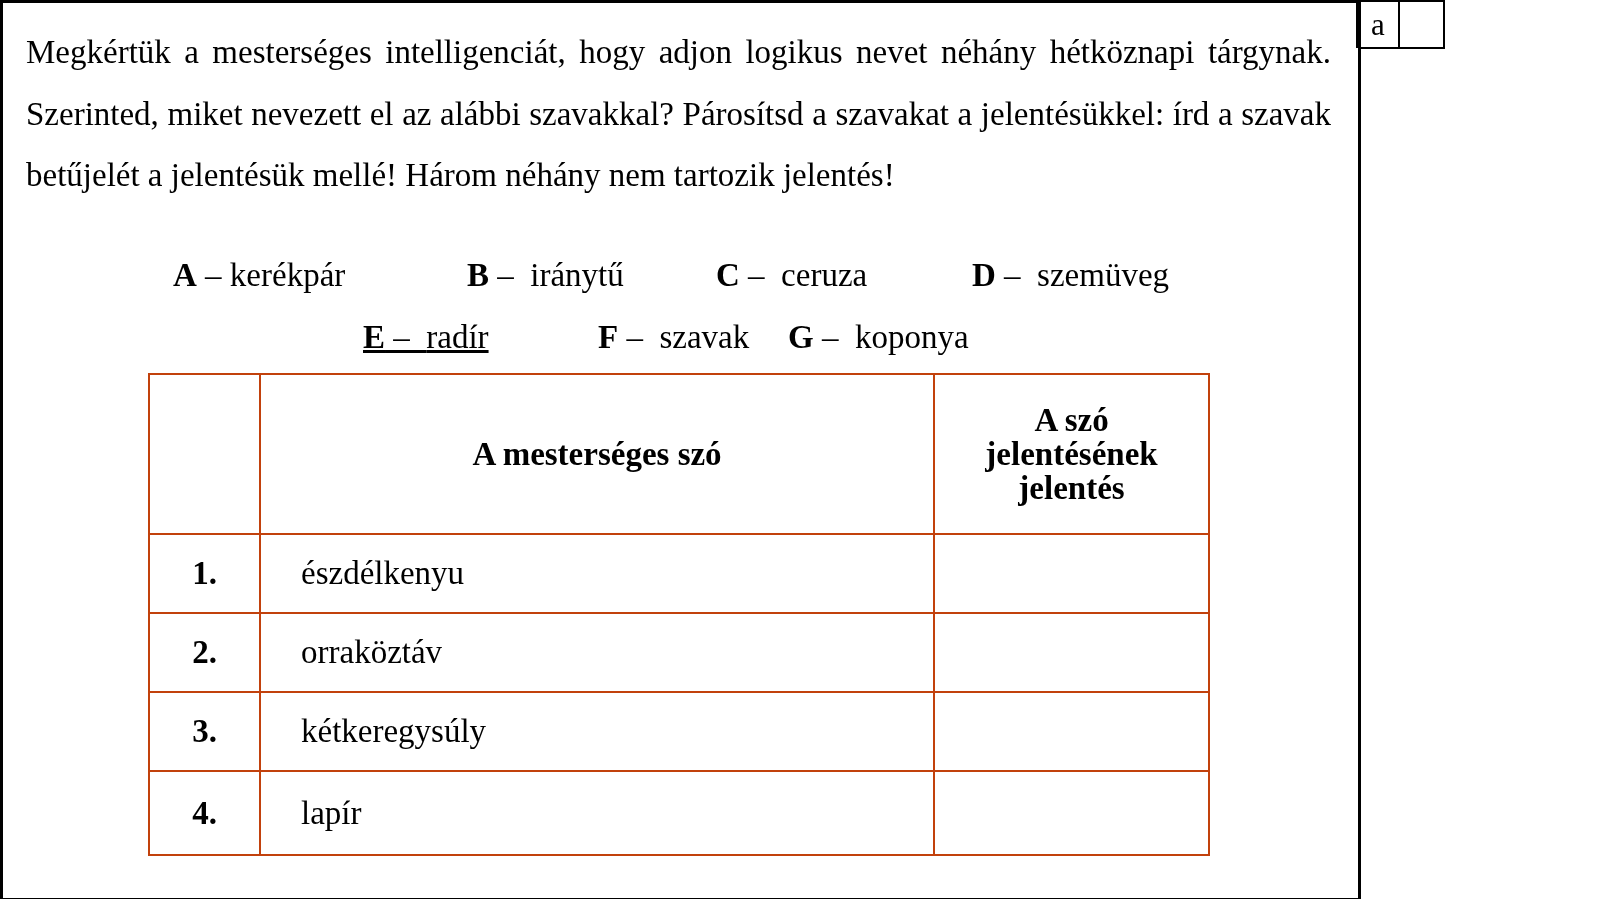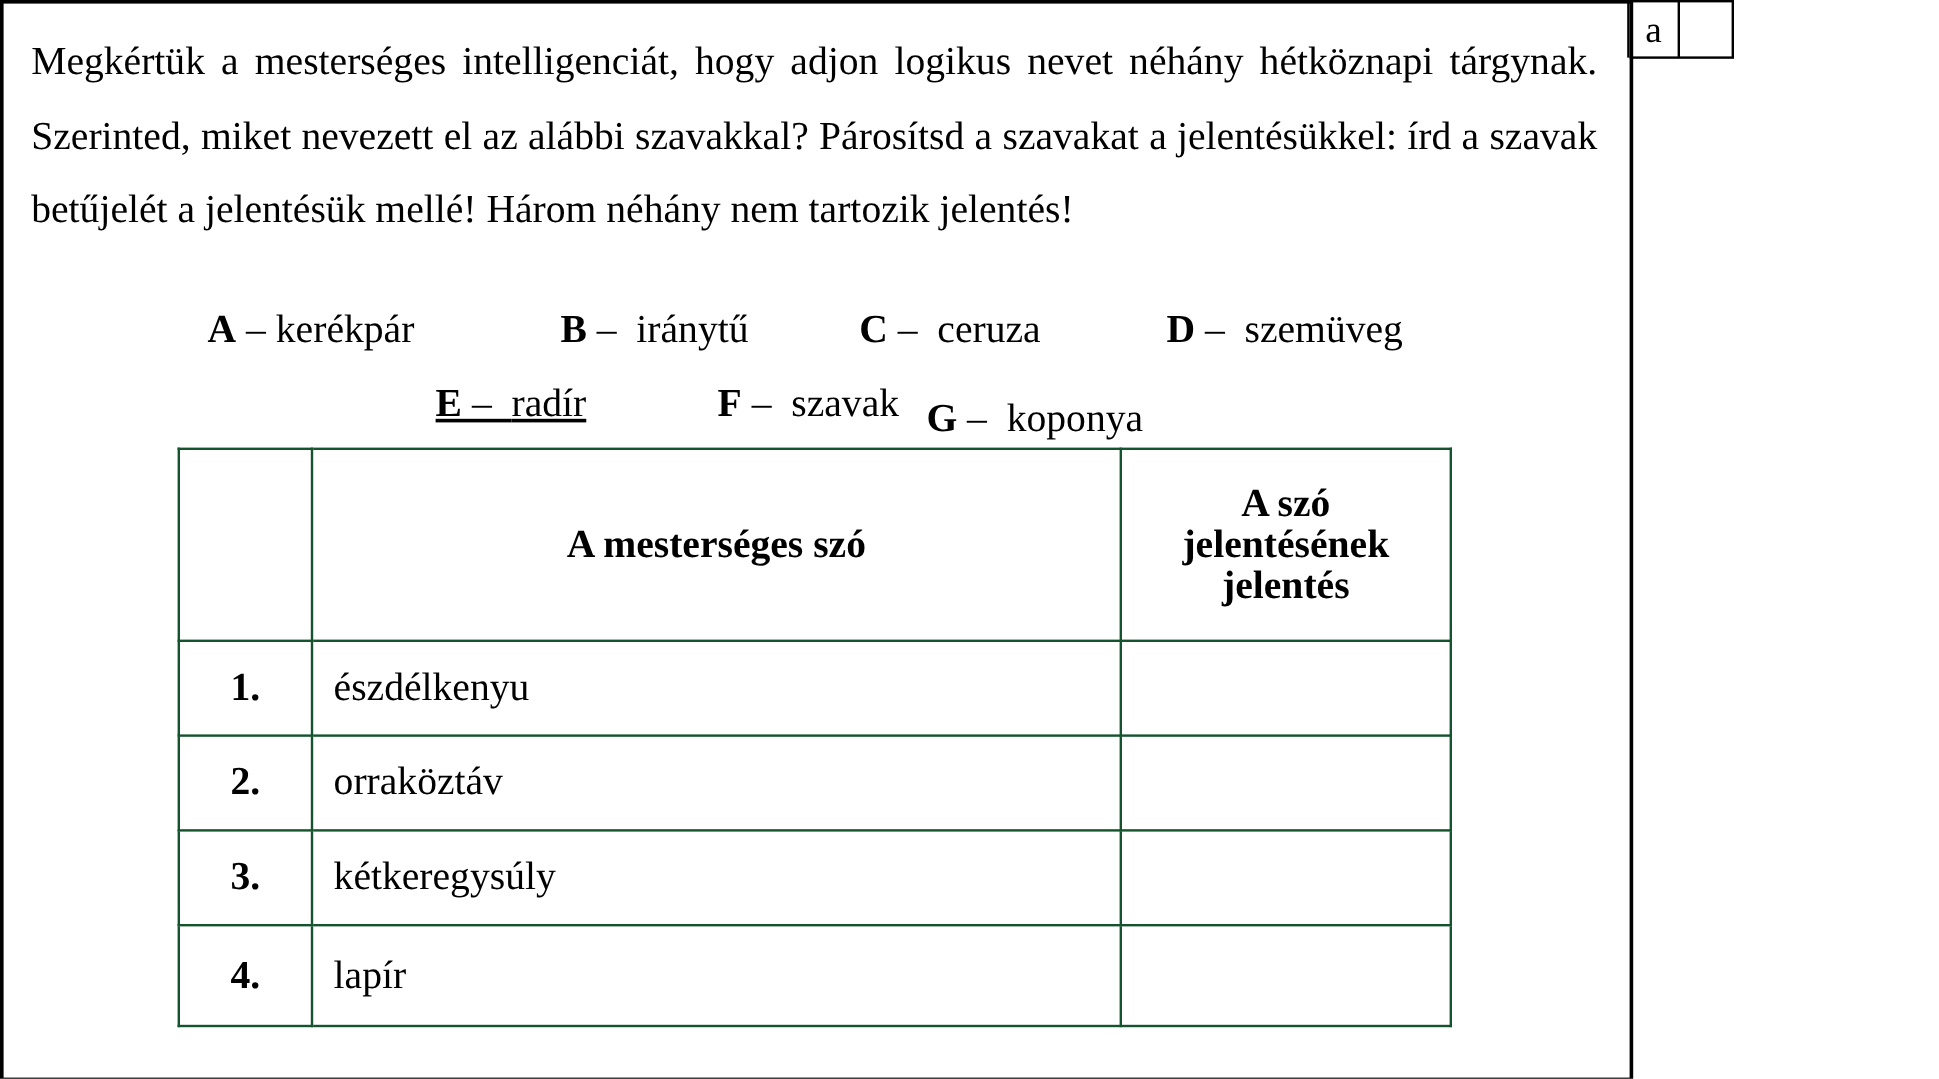--- a/index.html
+++ b/index.html
@@ -20,29 +20,29 @@
   .opts-row {
     position: absolute; font-size: 33px; white-space: nowrap; line-height: 40px;
   }
   .opt { position: absolute; white-space: nowrap; }
   .opt b { font-weight: bold; }
   table.words {
     position: absolute; left: 148px; top: 373px;
     border-collapse: collapse; font-size: 33px;
   }
   table.words td, table.words th {
-    border: 2px solid #14532d; padding: 0; vertical-align: middle;
+    border: 2px solid #c2410c; padding: 0; vertical-align: middle;
   }
   table.words tr.head td { height: 158px; }
   table.words tr.row td { height: 77px; }
   table.words tr.row.last td { height: 82px; }
   .col-num { width: 109px; text-align: center; font-weight: bold; }
   .col-word { width: 672px; }
   .col-letter { width: 273px; text-align: center; }
-  .word-text { padding-left: 17px; display: block; }
+  .word-text { padding-left: 40px; display: block; }
   .h-center { text-align: center; font-weight: bold; line-height: 34px; }
   .score-line { position:absolute; left:1358px; top:47px; width:87px; height:2px; background:#000; }
   .score-box-a {
     position:absolute; left:1356px; top:0; width:44px; height:48px;
     border-left:2px solid #000; border-right:2px solid #000; box-sizing:border-box;
     font-size: 31px; text-align:center; line-height:50px;
   }
   .score-box-empty {
     position:absolute; left:1398px; top:0; width:47px; height:48px;
     border-right:2px solid #000; box-sizing:border-box;
@@ -70,21 +70,21 @@
 <div class="opts-row" style="left:0; top:255px;">
   <span class="opt" style="left:173px;"><b>A</b><span> – </span><span>kerékpár</span></span>
   <span class="opt" style="left:467px;"><b>B</b><span style="white-space:pre;"> –  </span><span>iránytű</span></span>
   <span class="opt" style="left:716px;"><b>C</b><span style="white-space:pre;"> –  </span><span>ceruza</span></span>
   <span class="opt" style="left:972px;"><b>D</b><span style="white-space:pre;"> –  </span><span>szemüveg</span></span>
 </div>
 
 <div class="opts-row" style="left:0; top:317px;">
   <span class="opt" style="left:363px;text-decoration:underline;"><b>E</b><span style="white-space:pre;"> –  </span><span>radír</span></span>
   <span class="opt" style="left:598px;"><b>F</b><span style="white-space:pre;"> –  </span><span>szavak</span></span>
-  <span class="opt" style="left:772px;margin-top:12px;"><b>G</b><span style="white-space:pre;"> –  </span><span>koponya</span></span>
+  <span class="opt" style="left:788px;"><b>G</b><span style="white-space:pre;"> –  </span><span>koponya</span></span>
 </div>
 
 <table class="words">
   <tbody>
       <tr class="head">
     <td class="col-num"></td>
     <td class="col-word h-center"><span>A mesterséges szó</span></td>
     <td class="col-letter h-center">
       <div>A szó</div>
       <div>jelentésének</div>

